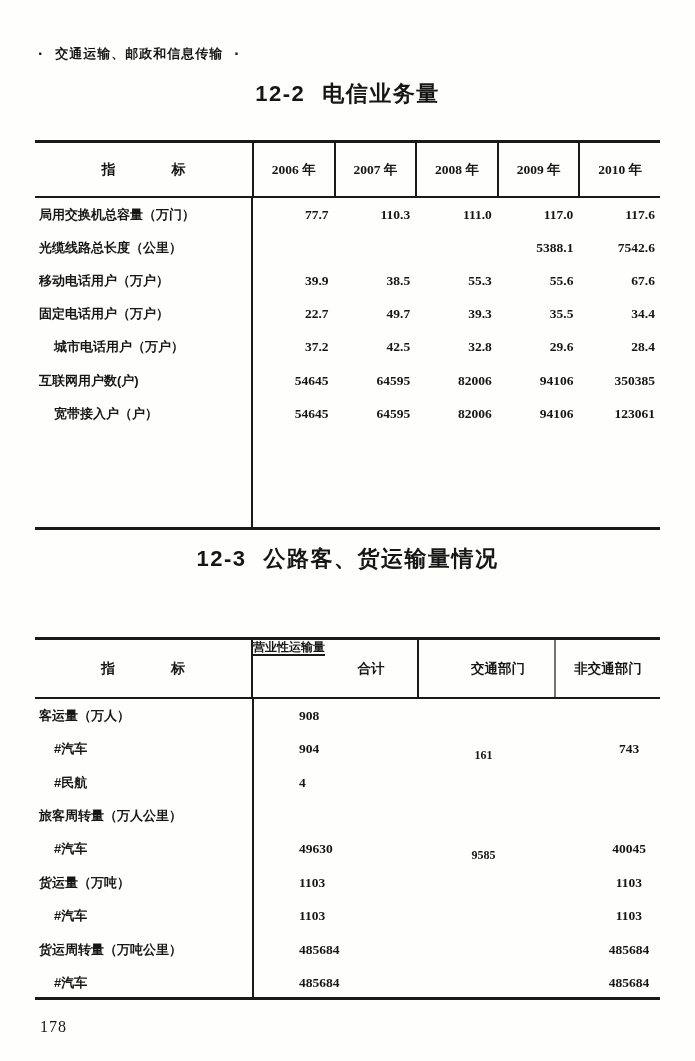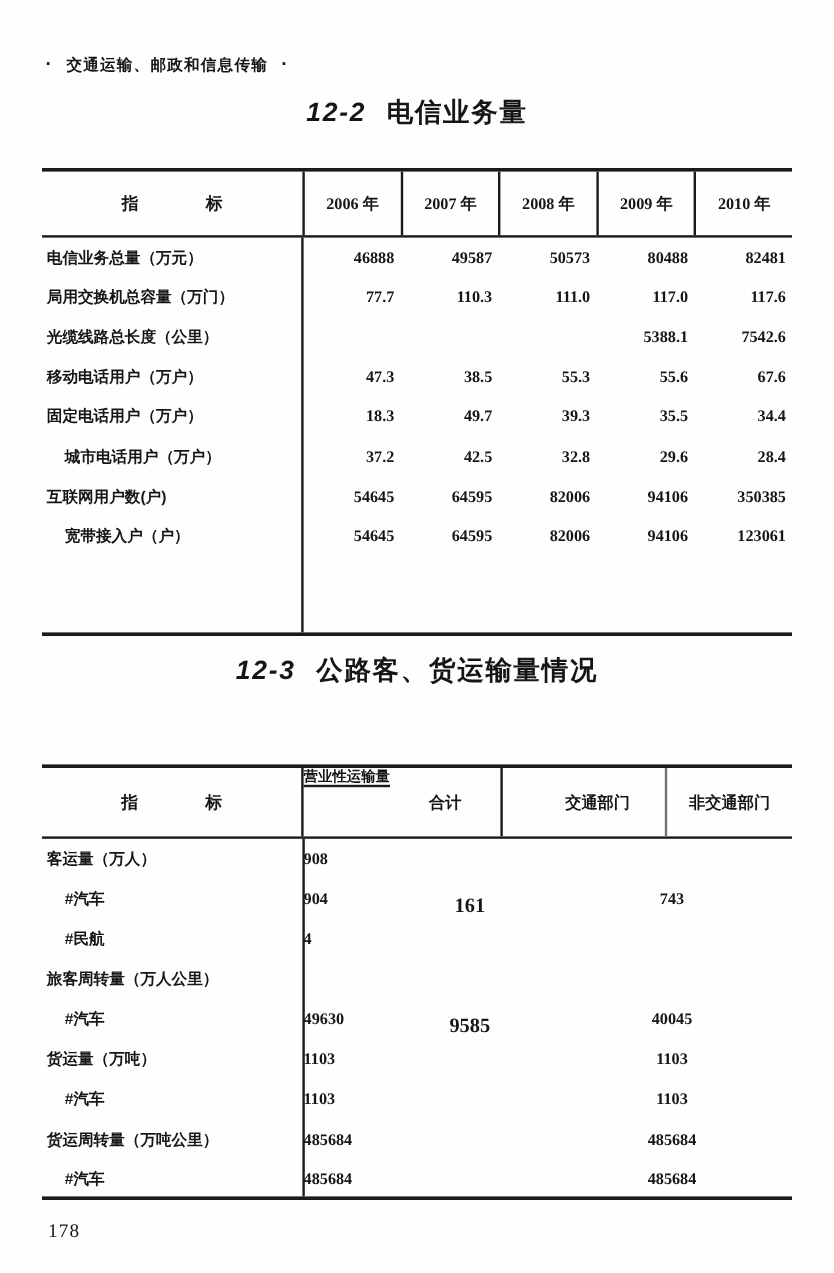--- a/index.html
+++ b/index.html
@@ -18,21 +18,21 @@
   }
   .crumb .dot { font-size: 16px; line-height: 1; }
 
   .tbl-title {
     position: absolute; left: 35px; width: 625px;
     text-align: center; font-size: 22px; font-weight: bold;
     letter-spacing: 1.5px; white-space: nowrap;
   }
   #title1 { top: 79px; }
   #title2 { top: 544px; }
-  .tbl-title .no { margin-right: 17px; font-style: italic; }
+  .tbl-title .no { margin-right: 17px; }
 
   .tbl { position: absolute; left: 35px; width: 625px; }
   #table1 { top: 140px; }
   #table2 { top: 637px; }
 
   .num { font-family: "Liberation Serif", "DejaVu Serif", serif; font-weight: bold; }
 
   
   .thead1 {
     display: flex; height: 58px;
@@ -80,25 +80,25 @@
   }
   .hc-c1 { width: 92px; }
   .hc-c2 { width: 137px; border-left: 2px solid #1a1a1a; padding-left: 23px; }
   .hc-c3 { flex: 1; border-left: 2px solid #737373; }
 
   .tbody2 { position: relative; height: 301px; border-bottom: 3px solid #1a1a1a; }
   .tbody2::before {
     content: ""; position: absolute; left: 217px; top: 0; bottom: 0;
     width: 2px; background: #1a1a1a;
   }
-  .trow2 { display: flex; align-items: center; height: 33.44px; }
+  .trow2 { display: flex; align-items: center; height: 33.44px; gap: 46px; }
   .trow2 .lbl2 { width: 218px; padding-left: 4px; font-size: 13px; font-weight: bold; }
   .trow2 .lbl2.indent { padding-left: 19px; }
   .trow2 .v1 { width: 70px; text-align: left; font-size: 13.5px; }
-  .trow2 .v2 { width: 137px; text-align: center; font-size: 17px; margin-top: 12px; }
+  .trow2 .v2 { width: 137px; text-align: center; font-size: 12px; margin-top: 12px; }
   .trow2 .v3 { flex: 1; text-align: center; font-size: 13.5px; }
 
   .pageno {
     position: absolute; left: 40px; top: 1018px;
     font-family: "Liberation Serif", "DejaVu Serif", serif;
     font-size: 16px; letter-spacing: 1px;
   }
 </style>
 </head>
 <body>
@@ -117,54 +117,46 @@
   <div class="thead1">
     <div class="hc-label">指　　　　标</div>
     <div class="hc-year num">2006 年</div>
     <div class="hc-year num">2007 年</div>
     <div class="hc-year num">2008 年</div>
     <div class="hc-year num">2009 年</div>
     <div class="hc-year num">2010 年</div>
   </div>
   <div class="tbody1">
     <div class="trow">
-      <div class="lbl">电信业务总量（万元）</div>
-      <div class="val num">46888</div>
-      <div class="val num">49587</div>
-      <div class="val num">50573</div>
-      <div class="val num">80488</div>
-      <div class="val num">82481</div>
-    </div>
-    <div class="trow">
       <div class="lbl">局用交换机总容量（万门）</div>
       <div class="val num">77.7</div>
       <div class="val num">110.3</div>
       <div class="val num">111.0</div>
       <div class="val num">117.0</div>
       <div class="val num">117.6</div>
     </div>
     <div class="trow">
       <div class="lbl">光缆线路总长度（公里）</div>
       <div class="val num"></div>
       <div class="val num"></div>
       <div class="val num"></div>
       <div class="val num">5388.1</div>
       <div class="val num">7542.6</div>
     </div>
     <div class="trow">
       <div class="lbl">移动电话用户（万户）</div>
-      <div class="val num">47.3</div>
+      <div class="val num">39.9</div>
       <div class="val num">38.5</div>
       <div class="val num">55.3</div>
       <div class="val num">55.6</div>
       <div class="val num">67.6</div>
     </div>
     <div class="trow">
       <div class="lbl">固定电话用户（万户）</div>
-      <div class="val num">18.3</div>
+      <div class="val num">22.7</div>
       <div class="val num">49.7</div>
       <div class="val num">39.3</div>
       <div class="val num">35.5</div>
       <div class="val num">34.4</div>
     </div>
     <div class="trow">
       <div class="lbl indent">城市电话用户（万户）</div>
       <div class="val num">37.2</div>
       <div class="val num">42.5</div>
       <div class="val num">32.8</div>

